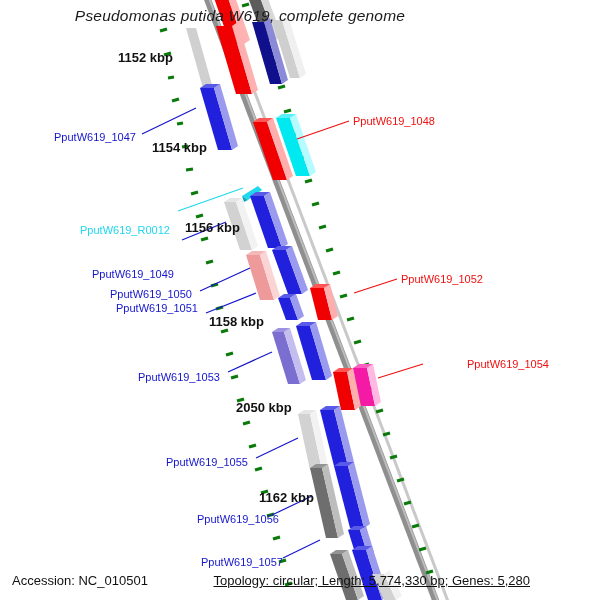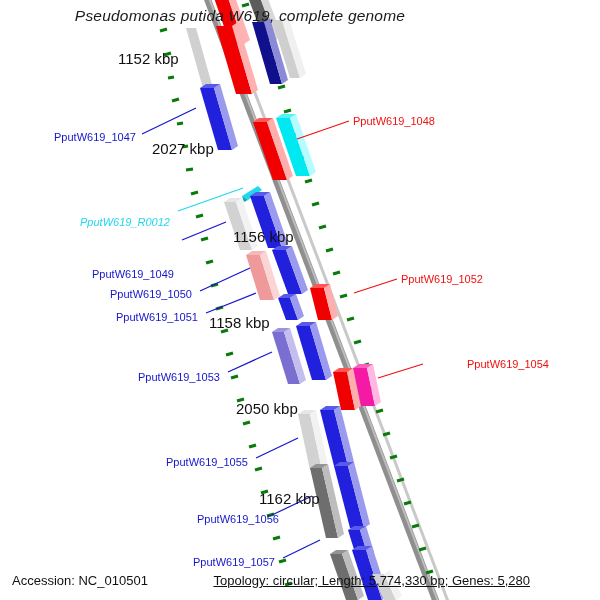--- a/index.html
+++ b/index.html
@@ -21,22 +21,22 @@
   .status-left{position:absolute;left:12px;top:3px;}
   .status-right{position:absolute;right:10px;top:3px;text-decoration:underline;}
   .glabel{
     position:absolute;font-size:11px;white-space:nowrap;
     font-family:"Liberation Sans",sans-serif;
   }
   .glabel.blue{color:#1515cc;}
   .glabel.red{color:#f11010;}
   .glabel.cyan{color:#20d8ee;}
   .ticklabel{
-    position:absolute;font-size:15px;color:#111;white-space:nowrap;
-    font-family:"Liberation Sans",sans-serif;font-weight:normal;
+    position:absolute;font-size:13px;color:#111;white-space:nowrap;
+    font-family:"Liberation Sans",sans-serif;font-weight:bold;
   }
 </style>
 </head>
 <body>
 
 <div id="stage">
 
   <svg id="svgmap" width="600" height="600" viewBox="0 0 600 600">
 
     <g>
@@ -260,40 +260,40 @@
         <line x1="256" y1="458" x2="298" y2="438" stroke="#1515cc" stroke-width="1.2"></line>
         <line x1="272" y1="515" x2="312" y2="496" stroke="#1515cc" stroke-width="1.2"></line>
         <line x1="283" y1="558" x2="320" y2="540" stroke="#1515cc" stroke-width="1.2"></line>
       </g>
   </svg>
 
   <div class="title">Pseudomonas putida W619, complete genome</div>
 
   <div id="ticklayer">
       <div class="ticklabel" style="left: 118px; top: 50px;">1152 kbp</div>
-      <div class="ticklabel" style="left: 152px; top: 140px;">2027 kbp</div>
-      <div class="ticklabel" style="left: 185px; top: 228px; margin-left: 48px;">1156 kbp</div>
+      <div class="ticklabel" style="left: 152px; top: 140px;">1154 kbp</div>
+      <div class="ticklabel" style="left: 185px; top: 220px;">1156 kbp</div>
       <div class="ticklabel" style="left: 209px; top: 314px;">1158 kbp</div>
       <div class="ticklabel" style="left: 236px; top: 400px;">2050 kbp</div>
       <div class="ticklabel" style="left: 259px; top: 490px;">1162 kbp</div>
     </div>
 
   <div id="labellayer">
       <div class="glabel blue" style="left: 54px; top: 131px;">PputW619_1047</div>
       <div class="glabel red" style="left: 353px; top: 115px;">PputW619_1048</div>
-      <div class="glabel cyan" style="left: 80px; top: 216px; font-style: italic;">PputW619_R0012</div>
+      <div class="glabel cyan" style="left: 80px; top: 224px;">PputW619_R0012</div>
       <div class="glabel blue" style="left: 92px; top: 236px; margin-top: 32px;">PputW619_1049</div>
       <div class="glabel blue" style="left: 110px; top: 288px;">PputW619_1050</div>
-      <div class="glabel blue" style="left: 116px; top: 311px;">PputW619_1051</div>
+      <div class="glabel blue" style="left: 116px; top: 302px;">PputW619_1051</div>
       <div class="glabel red" style="left: 401px; top: 273px;">PputW619_1052</div>
       <div class="glabel blue" style="left: 138px; top: 371px;">PputW619_1053</div>
       <div class="glabel red" style="left: 427px; top: 358px; margin-left: 40px;">PputW619_1054</div>
       <div class="glabel blue" style="left: 166px; top: 456px;">PputW619_1055</div>
       <div class="glabel blue" style="left: 197px; top: 513px;">PputW619_1056</div>
-      <div class="glabel blue" style="left: 193px; top: 556px;">PputW619_1057</div>
+      <div class="glabel blue" style="left: 201px; top: 556px;">PputW619_1057</div>
     </div>
 
   <div class="statusbar">
     <span class="status-left">Accession: NC_010501</span>
     <span class="status-right">Topology: circular; Length: 5,774,330 bp; Genes: 5,280</span>
   </div>
 
 </div>
 
 </body></html>

